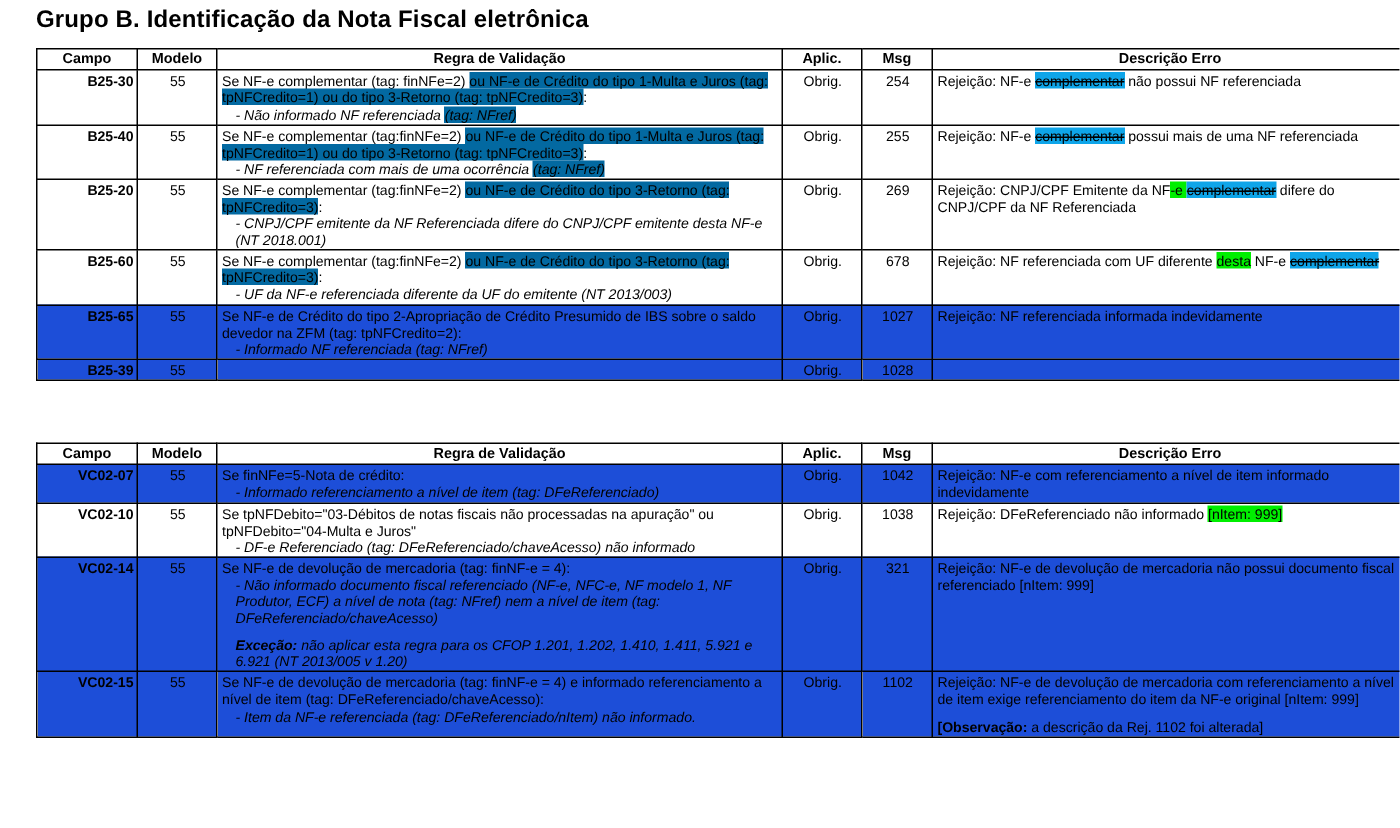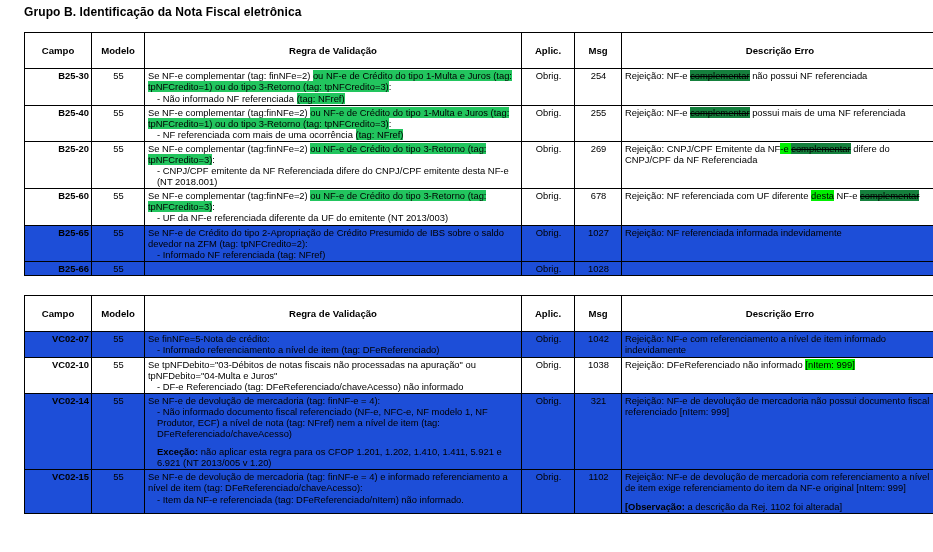--- a/index.html
+++ b/index.html
@@ -15,60 +15,60 @@
     overflow: hidden;
     position: relative;
   }
   .page {
     position: relative;
     width: 933px;
     height: 552px;
     padding: 0;
   }
   .doc-title {
-    font-size: 12px;
+    font-size: 16px;
     font-weight: bold;
     margin: 5px 0 4px 24px;
     letter-spacing: 0.1px;
   }
   table.grid {
     border-collapse: collapse;
     table-layout: fixed;
     font-size: 9.4px;
     line-height: 1.18;
   }
   table.grid th, table.grid td {
     border: 1px solid #000000;
     vertical-align: top;
     padding: 1px 2px 1px 3px;
   }
   table.grid th {
     text-align: center;
     font-weight: bold;
     font-size: 9.6px;
     background: #ffffff;
-    padding: 12px 2px;
+    padding: 1px 2px;
     vertical-align: middle;
   }
   .c-campo   { width: 62px; text-align: right; font-weight: bold; }
   .c-modelo  { width: 48px; text-align: center; }
   .c-regra   { width: 372px; margin-top: 22px; }
   .c-aplic   { width: 48px; text-align: center; }
   .c-msg     { width: 42px; text-align: center; }
   .c-desc    { width: 312px; }
 
   .tbl1 { position: absolute; left: 24px; top: 27px; width: 886px; }
   .tbl2 { position: absolute; left: 24px; top: 290px; width: 886px; }
 
   .row-green > td { background: #1d4ed8; }
-  .hl { background: #22c55e; }
+  .hl { background: #0369a1; }
   .green-ins { background: #00ef00; }
-  .green-strike { background: #15803d; text-decoration: line-through; }
+  .green-strike { background: #0ea5e9; text-decoration: line-through; }
   .bold { font-weight: bold; }
-  .indent1 { display: block; padding-left: 9px; text-indent: 0; }
+  .indent1 { display: block; padding-left: 9px; text-indent: 0; font-style: italic; }
   .spacer { display: block; height: 7px; }
   .clip-row > td {
     border-bottom: none;
     height: 7px;
     overflow: hidden;
     padding-bottom: 0;
   }
   .clip-row2 > td {
     border-bottom: none;
     overflow: hidden;
@@ -133,21 +133,21 @@
       <tr class="row-green">
         <td class="c-campo">B25-65</td>
         <td class="c-modelo">55</td>
         <td class="c-regra"><span>Se NF-e de Crédito do tipo 2-Apropriação de Crédito Presumido de IBS sobre o saldo devedor na ZFM (tag: tpNFCredito=2):</span><span class="indent1">- Informado NF referenciada (tag: NFref)</span></td>
         <td class="c-aplic">Obrig.</td>
         <td class="c-msg">1027</td>
         <td class="c-desc">Rejeição: NF referenciada informada indevidamente</td>
       </tr>
 
       <tr class="row-green clip-row">
-        <td class="c-campo">B25-66</td>
+        <td class="c-campo">B25-39</td>
         <td class="c-modelo">55</td>
         <td class="c-regra"></td>
         <td class="c-aplic">Obrig.</td>
         <td class="c-msg">1028</td>
         <td class="c-desc"></td>
       </tr>
     </tbody>
   </table>
 
   <table class="grid tbl2">

